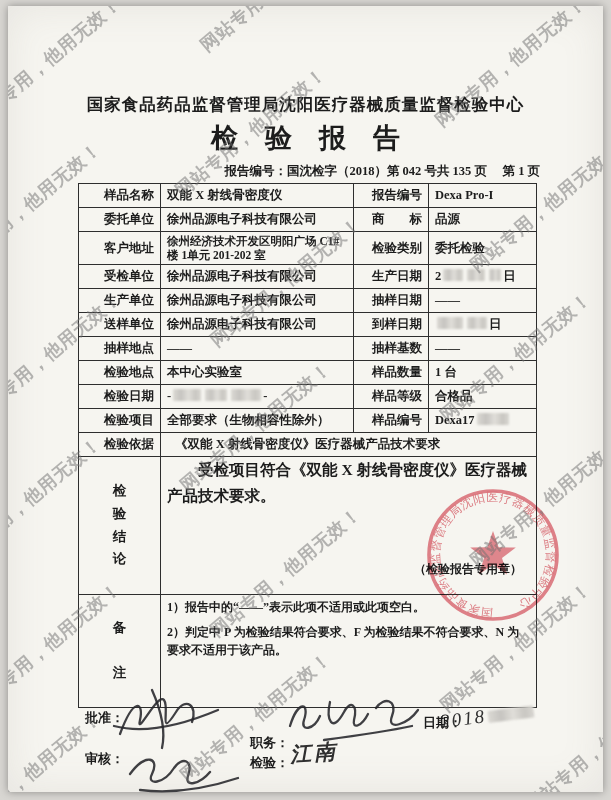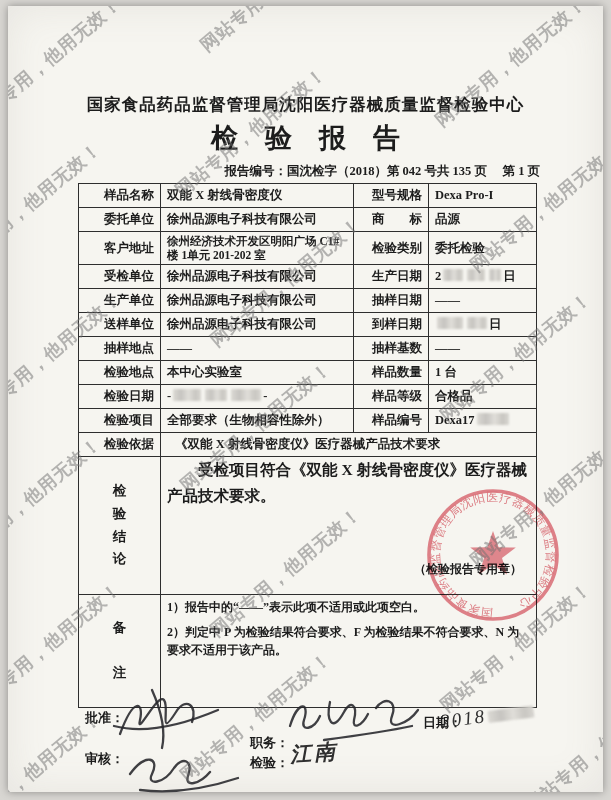--- a/index.html
+++ b/index.html
@@ -76,21 +76,21 @@
       <colgroup>
           <col style="width:82px">
           <col style="width:193px">
           <col style="width:75px">
           <col style="width:108px">
         </colgroup>
       <tbody id="info-rows">
           <tr class="h23">
             <td class="lbl">样品名称</td>
             <td class="val"><span>双能 X 射线骨密度仪</span></td>
-            <td class="lbl">型号规格</td>
+            <td class="lbl">报告编号</td>
             <td class="val"><span>Dexa Pro-I</span></td>
           </tr>
           <tr class="h23">
             <td class="lbl">委托单位</td>
             <td class="val"><span>徐州品源电子科技有限公司</span></td>
             <td class="lbl">商　　标</td>
             <td class="val"><span>品源</span></td>
           </tr>
           <tr class="h32">
             <td class="lbl">客户地址</td>

